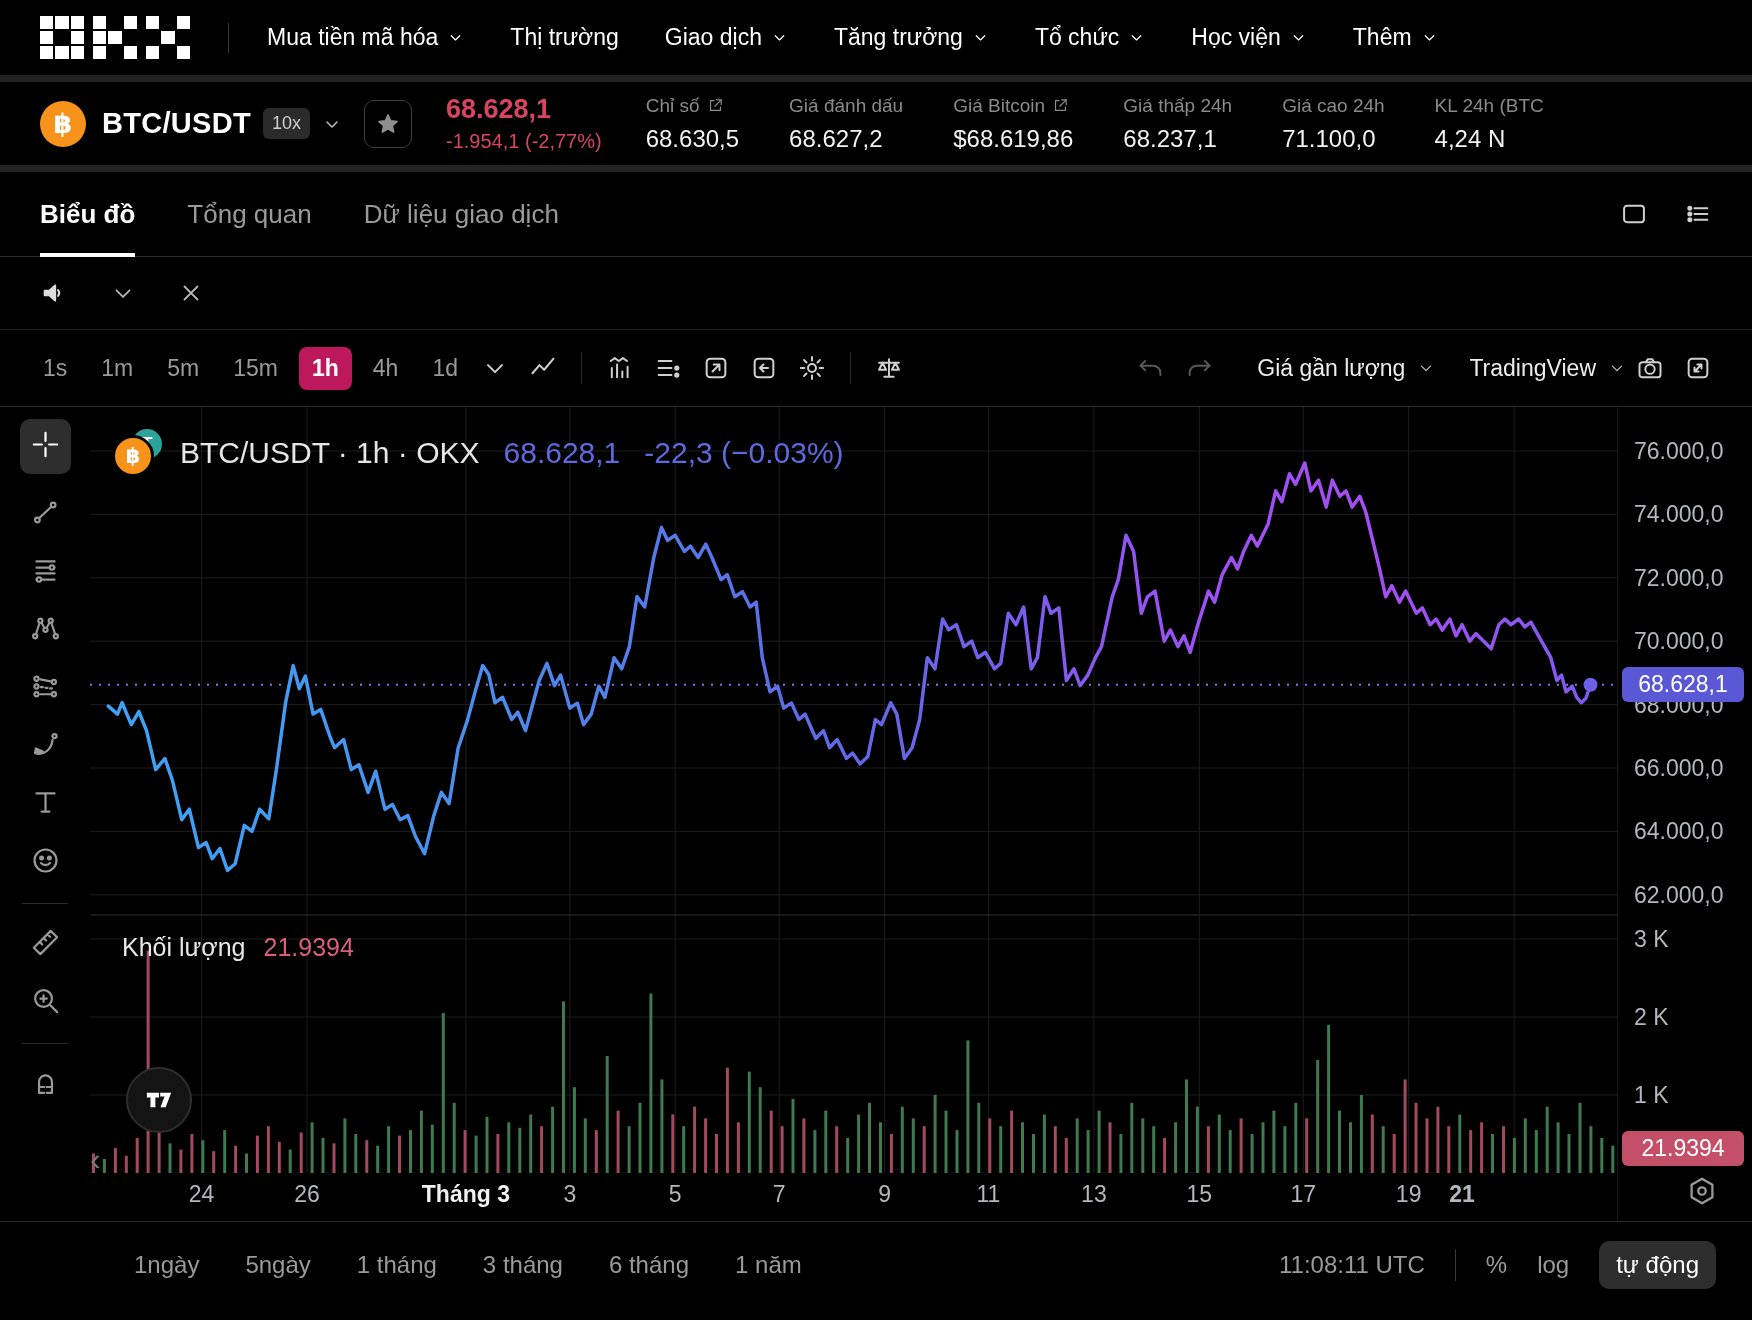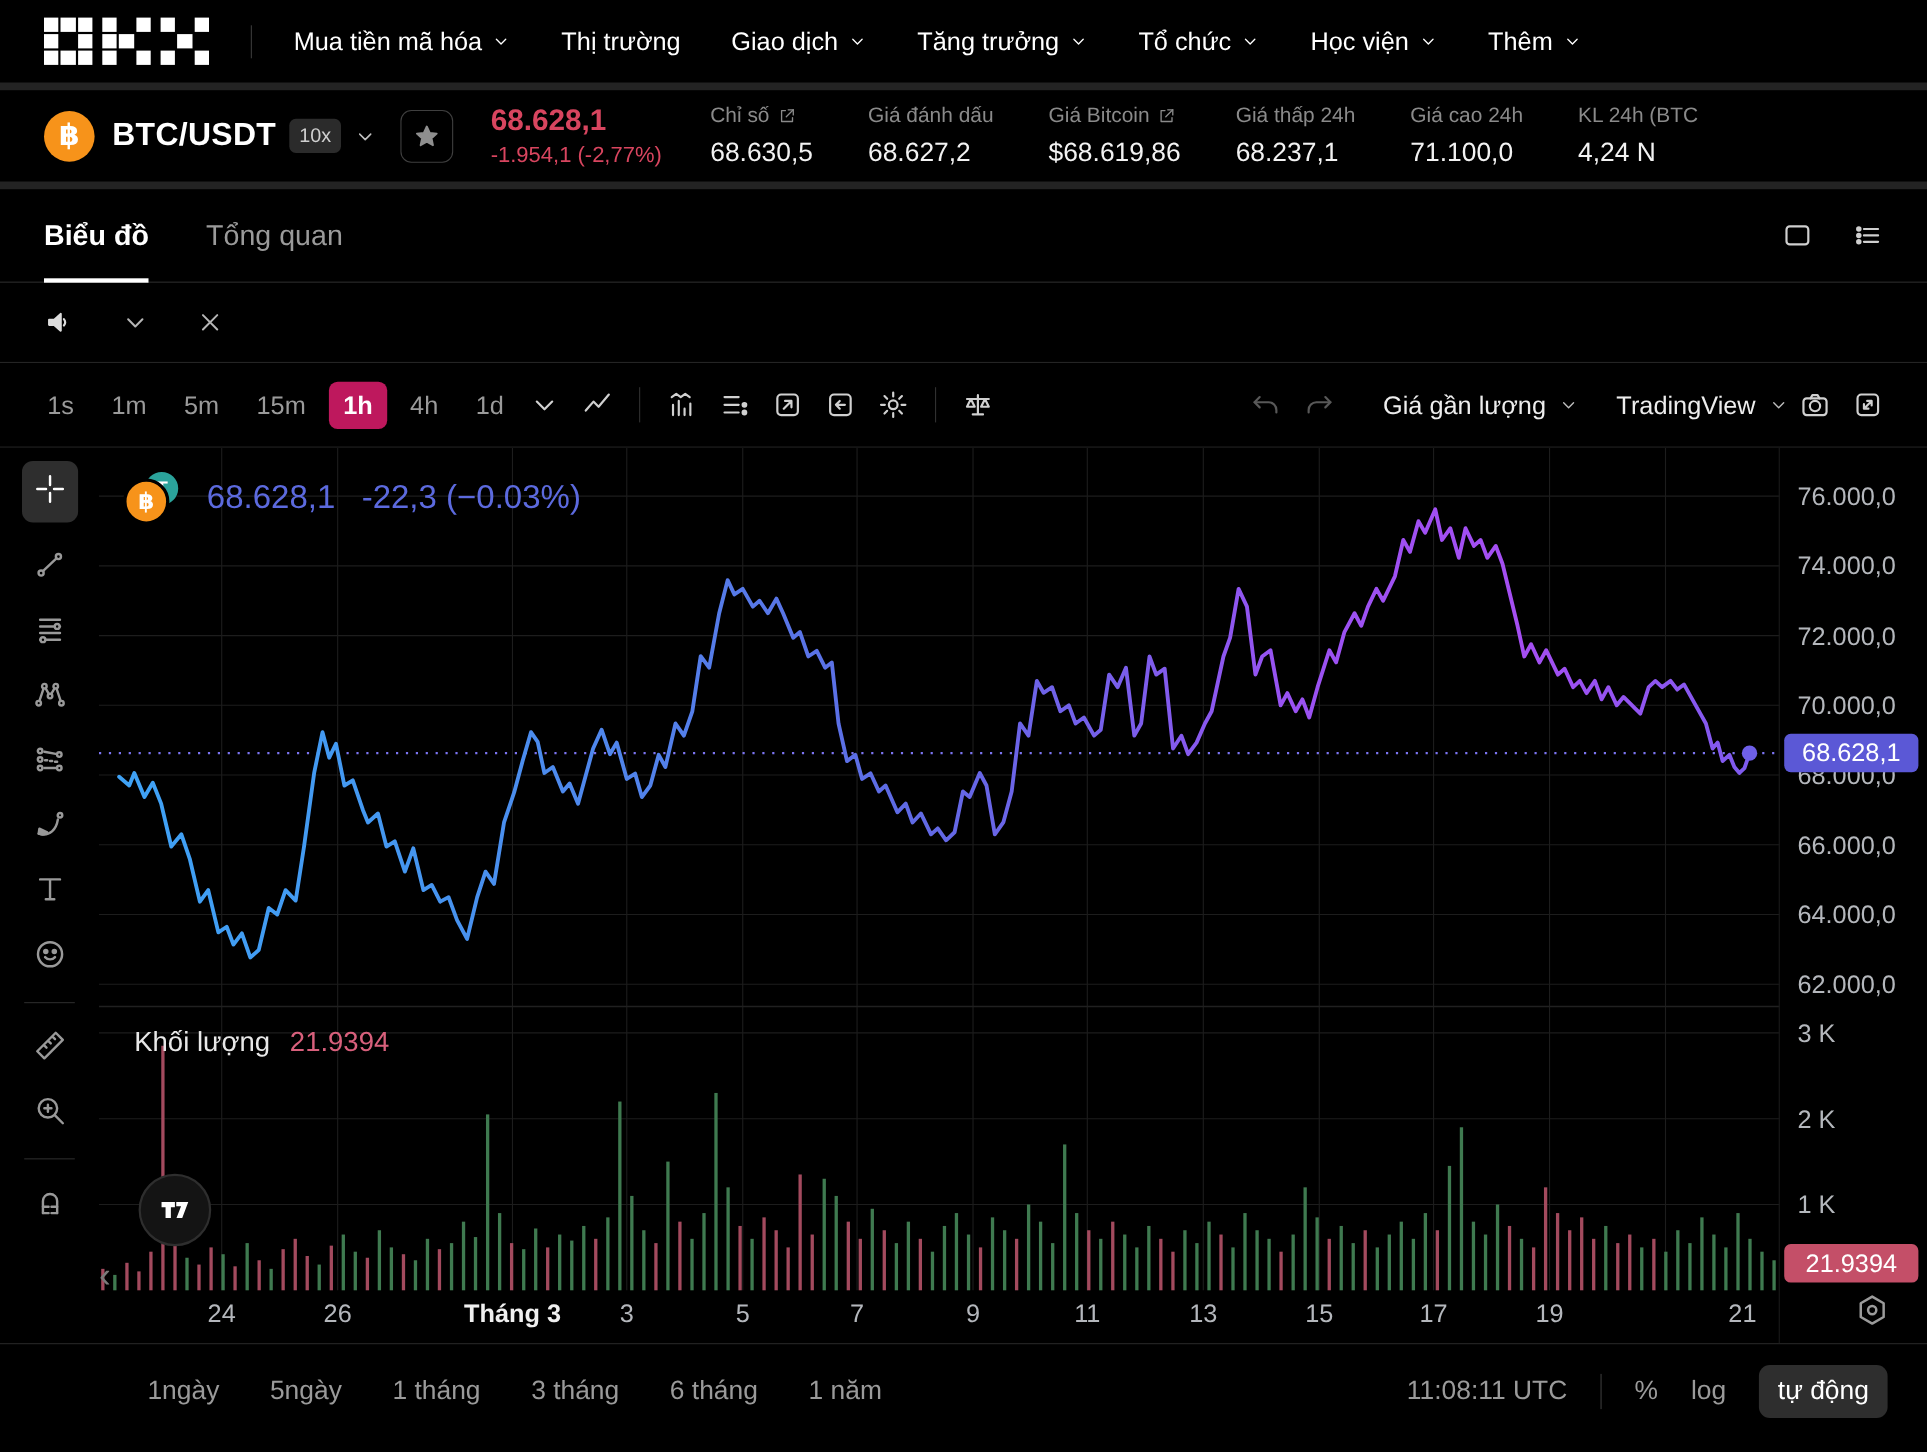--- a/index.html
+++ b/index.html
@@ -278,20 +278,23 @@
 
 <div class="strip"></div>
 
 <div class="tabs">
   <div id="tabs-list" style="display:flex;gap:52px;">
       <div class="tab active">
         <span>Biểu đồ</span>
       </div>
       <div class="tab">
         <span>Tổng quan</span>
+      </div>
+      <div class="tab">
+        <span>Dữ liệu giao dịch</span>
       </div>
     </div>
   <div class="tabs-icons">
     <span class="icon">
         <svg viewBox="0 0 24 24" width="100%" height="100%" fill="none" stroke="currentColor" stroke-width="1.7" stroke-linecap="round" stroke-linejoin="round">
           <rect x="3.5" y="5" width="17" height="14" rx="2.5"></rect>
         </svg>
       </span>
     <span class="icon">
         <svg viewBox="0 0 24 24" width="100%" height="100%" fill="none" stroke="currentColor" stroke-width="1.7" stroke-linecap="round" stroke-linejoin="round">
@@ -691,20 +694,21 @@
       <line x1="0" y1="277.68922999999984" x2="1528" y2="277.68922999999984" stroke="#7b74f0" stroke-width="2" stroke-dasharray="2 7"></line>
       <polyline points="18.3,299.2 27.5,307.1 32.1,295.7 41.3,317.6 48.9,304.6 56.5,323.6 65.7,362.6 74.9,351.5 82.5,373.7 91.7,412.7 99.3,402.2 108.5,440.6 116.1,435.5 122.2,451.7 129.9,441.5 137.5,463.4 145.2,456.7 154.3,418.4 162.0,424.4 169.6,402.2 178.8,411.7 186.4,362.6 195.6,295.7 203.2,258.6 209.3,281.8 215.4,269.1 223.1,307.1 230.7,302.4 239.9,329.3 244.5,340.7 253.6,332.5 261.3,362.6 268.9,357.8 278.1,385.4 285.7,364.2 294.9,402.2 302.5,397.5 310.2,412.7 317.8,408.6 325.5,429.5 334.6,446.6 343.8,408.6 351.4,385.4 359.1,396.5 368.2,340.7 377.4,313.4 385.1,284.9 392.7,258.6 398.8,267.5 404.9,295.7 412.6,290.3 421.7,312.5 427.8,305.2 435.5,323.6 443.1,295.7 449.2,273.5 456.9,256.4 464.5,278.6 470.6,268.1 479.8,301.1 487.4,296.3 493.5,317.6 501.2,307.1 508.8,279.2 514.9,290.3 524.1,250.7 531.7,261.8 539.4,239.6 547.0,189.5 554.7,200.0 563.8,150.5 571.5,120.4 577.6,133.4 585.2,128.3 594.4,144.5 600.5,139.1 608.1,150.5 615.8,137.2 621.9,150.5 631.1,172.7 637.2,167.6 644.8,189.8 652.5,184.7 660.1,200.0 666.2,195.2 672.3,250.7 680.0,284.9 687.6,279.2 693.7,301.1 701.4,296.0 709.0,312.5 715.1,307.1 725.8,331.5 733.4,323.6 739.6,340.7 747.2,332.5 756.4,351.5 762.5,346.1 770.1,356.9 777.8,349.6 785.4,312.5 791.5,317.6 800.7,295.7 806.8,307.1 814.4,351.5 822.1,340.7 829.7,312.5 837.3,250.7 845.0,261.8 852.6,212.0 858.7,222.8 866.4,217.7 874.0,239.6 881.7,234.2 887.8,250.7 895.4,245.3 904.6,261.8 910.7,256.4 918.3,206.3 926.0,217.7 933.6,200.0 941.2,261.8 947.4,250.7 955.0,189.8 961.1,206.3 968.8,200.9 976.4,273.5 984.0,261.8 990.1,278.6 997.8,268.1 1005.4,250.7 1011.5,239.6 1022.2,189.8 1028.3,172.7 1036.0,128.3 1043.6,144.5 1051.3,206.3 1057.4,189.8 1065.0,184.1 1074.2,234.2 1080.3,223.1 1087.9,239.6 1094.0,228.8 1100.2,245.3 1107.8,217.7 1118.5,184.1 1124.6,195.2 1132.2,167.6 1141.4,150.5 1147.5,161.9 1153.6,144.5 1161.3,128.3 1167.4,139.1 1178.1,116.9 1185.7,83.9 1191.8,94.7 1199.5,66.8 1205.6,77.3 1214.8,56.0 1220.9,83.9 1228.5,73.2 1236.2,100.1 1242.3,73.2 1249.9,89.3 1256.0,83.9 1262.1,100.1 1269.8,89.3 1275.9,105.5 1289.6,161.9 1295.7,189.8 1301.9,178.7 1309.5,195.2 1315.6,184.1 1326.3,206.3 1332.4,200.9 1340.1,217.7 1346.2,212.0 1352.3,223.1 1359.9,212.0 1366.0,228.8 1372.1,217.7 1379.8,234.2 1385.9,226.6 1401.2,241.8 1408.8,217.7 1414.9,212.0 1421.0,217.7 1428.7,212.0 1434.8,219.9 1440.9,215.2 1448.5,228.8 1460.8,250.7 1466.9,273.5 1471.5,268.1 1476.0,284.9 1482.2,279.2 1486.7,290.3 1491.3,295.7 1495.9,291.3 1500.5,277.7" fill="none" stroke="url(#lineGrad)" stroke-width="3.5" stroke-linejoin="round" stroke-linecap="round"></polyline>
       <circle cx="1500.4959999999999" cy="277.6924" r="7" fill="#6e5fe8"></circle>
     </svg>
 
   <div class="legend">
     <div class="coin-stack">
       <div class="usdt-c">T</div>
       <div class="btc-c">฿</div>
     </div>
+    <span class="t">BTC/USDT · 1h · OKX</span>
     <span class="p">68.628,1</span>
     <span class="p">-22,3 (−0.03%)</span>
   </div>
 
   <div class="vol-label">
     <span class="k">Khối lượng</span>
     <span class="v">21.9394</span>
   </div>
 
   <div class="tv-wm">
@@ -746,21 +750,21 @@
     <div class="t-lbl major" style="left: 465.888px;">Tháng 3</div>
     <div class="t-lbl" style="left: 569.792px;">3</div>
     <div class="t-lbl" style="left: 675.224px;">5</div>
     <div class="t-lbl" style="left: 779.128px;">7</div>
     <div class="t-lbl" style="left: 884.56px;">9</div>
     <div class="t-lbl" style="left: 988.464px;">11</div>
     <div class="t-lbl" style="left: 1093.9px;">13</div>
     <div class="t-lbl" style="left: 1199.33px;">15</div>
     <div class="t-lbl" style="left: 1303.23px;">17</div>
     <div class="t-lbl" style="left: 1408.66px;">19</div>
-    <div class="t-lbl" style="left: 1584px;">21</div>
+    <div class="t-lbl" style="left: 1462px; font-weight: bold;">21</div>
   </div>
 
 <div class="footer">
   <div class="ranges" id="ranges">
       <span class="range-btn">1ngày</span>
       <span class="range-btn">5ngày</span>
       <span class="range-btn">1 tháng</span>
       <span class="range-btn">3 tháng</span>
       <span class="range-btn">6 tháng</span>
       <span class="range-btn">1 năm</span>

